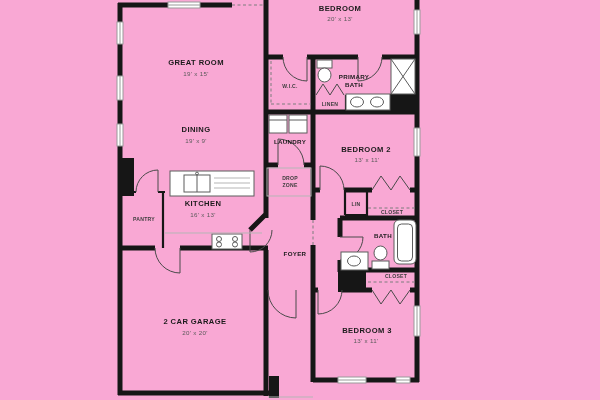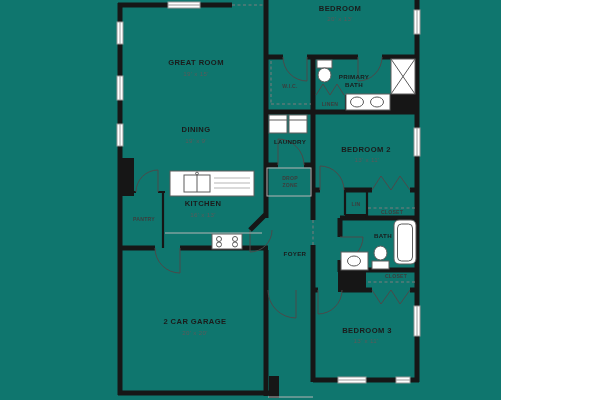--- a/index.html
+++ b/index.html
@@ -1,16 +1,16 @@
 <!DOCTYPE html>
 <html><head>
 <meta charset="utf-8">
 <style>
   html,body{margin:0;padding:0;background:#fff;}
-  .canvas{position:relative;width:501px;height:400px;background:#0f766e;overflow:hidden;
+  .canvas{position:relative;width:600px;height:400px;background:#f9a8d4;overflow:hidden;
           font-family:"Liberation Sans",sans-serif;}
   svg{display:block;}
   .w5{stroke:var(--wall);stroke-width:5;fill:none;stroke-linecap:butt;}
   .w2{stroke:var(--wall);stroke-width:2.2;fill:none;}
   .blk{fill:var(--wall);stroke:none;}
   .thin{stroke:var(--fixture);stroke-width:1;fill:#ffffff;}
   .thinl{stroke:var(--fixture);stroke-width:1;fill:none;}
   .lt{stroke:var(--light);stroke-width:1;fill:none;}
   .dash{stroke:var(--dash);stroke-width:1;fill:none;stroke-dasharray:3 2.5;}
   .door{stroke:var(--door);stroke-width:1;fill:none;}

